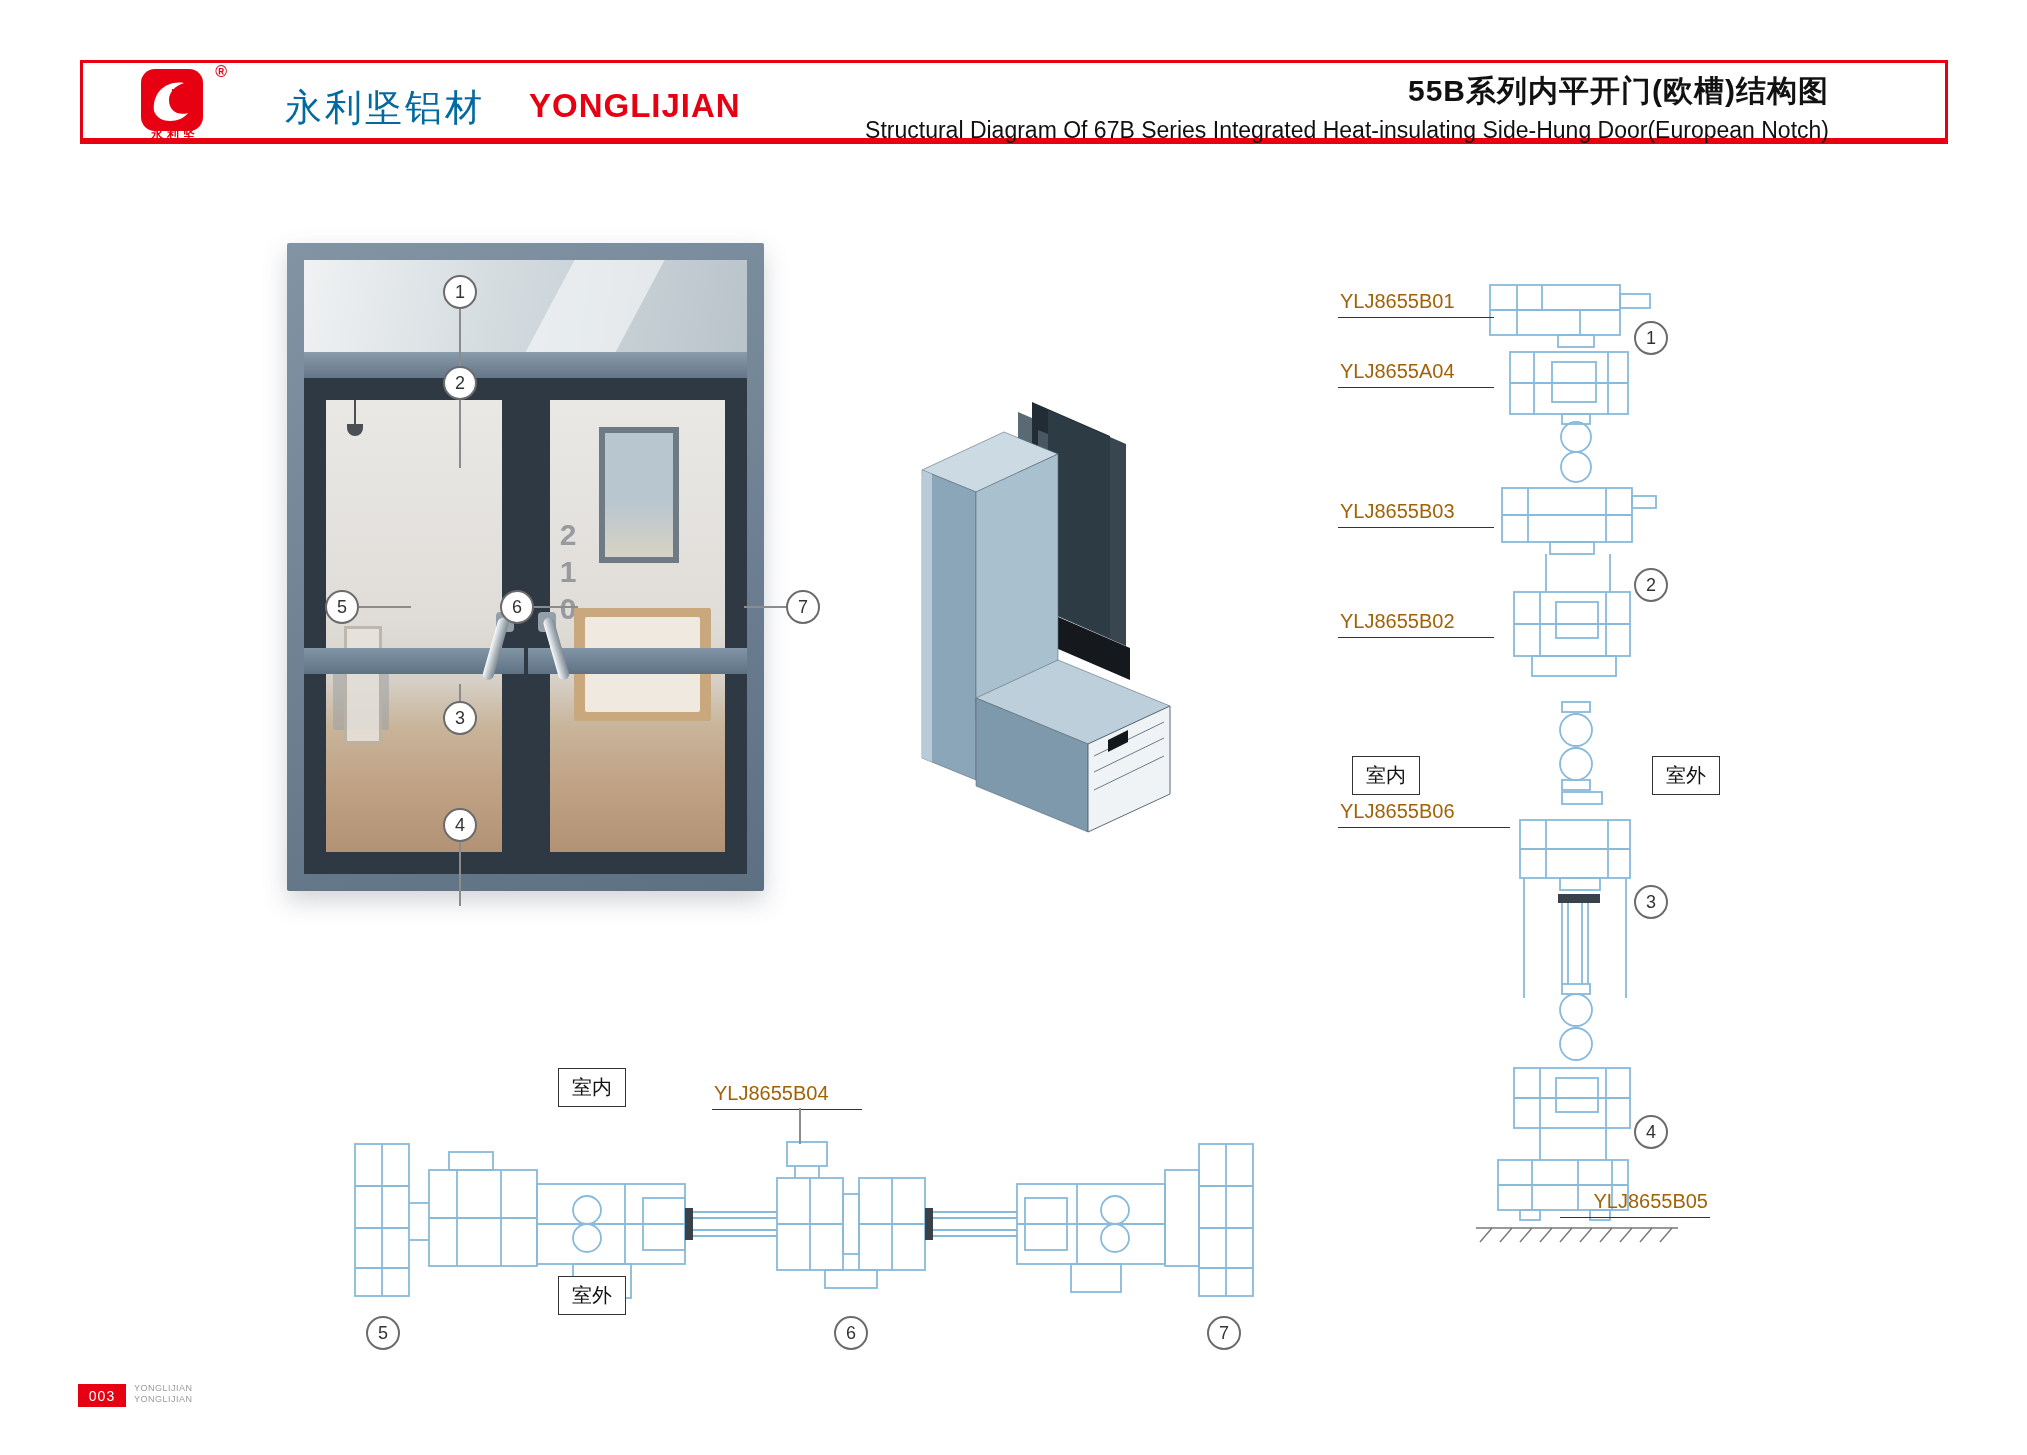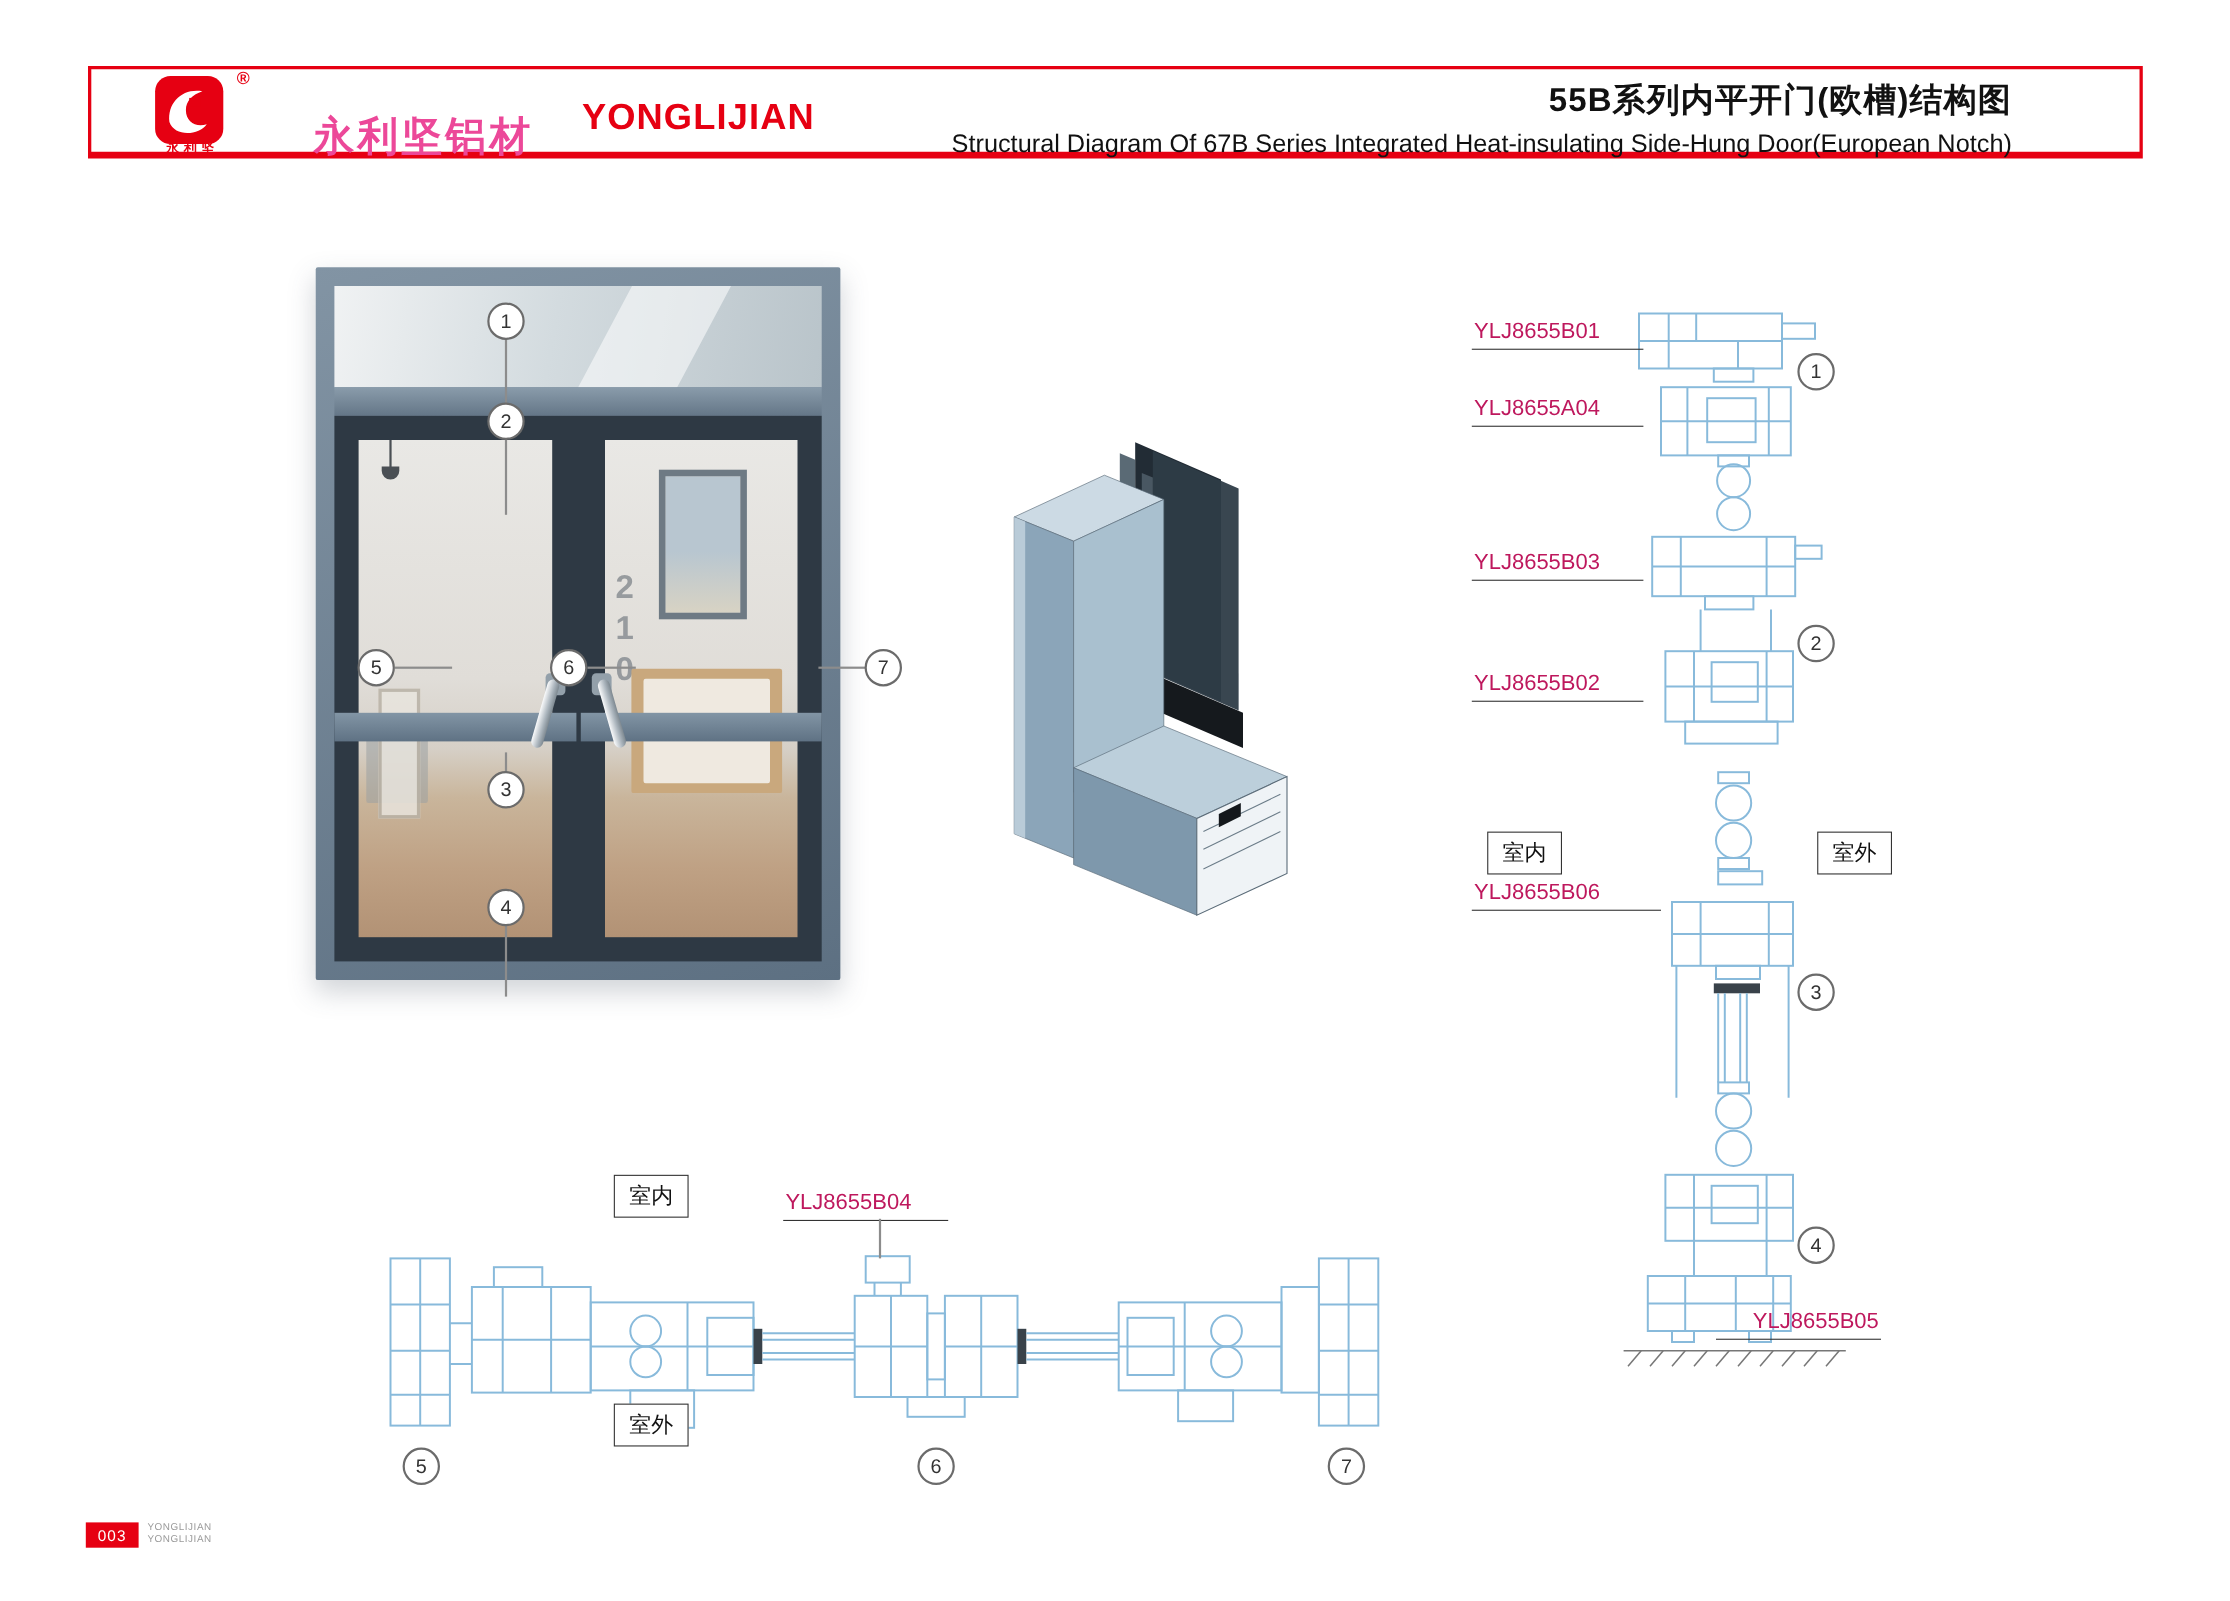--- a/index.html
+++ b/index.html
@@ -6,31 +6,31 @@
   html,body{background:#fff}
   body{font-family:"Liberation Sans","DejaVu Sans",sans-serif;color:#111}
   .page{position:relative;width:2027px;height:1455px;background:#fff;overflow:hidden}
 
   
   .hdr{position:absolute;left:80px;top:60px;width:1868px;height:84px;border:3px solid #e60012;border-bottom-width:6px;background:#fff}
   .logo{position:absolute;left:56px;top:4px;width:72px;height:72px}
   .logo svg{display:block}
   .logo .reg{position:absolute;right:-16px;top:-4px;color:#e60012;font-size:16px;font-weight:bold}
   .logo-cap{position:absolute;left:-6px;bottom:-4px;width:84px;text-align:center;color:#e60012;font-size:12px;font-weight:bold;letter-spacing:4px}
-  .brand-cn{position:absolute;left:202px;top:36px;font-size:37px;font-weight:bold;color:#ec4899;letter-spacing:3px}
+  .brand-cn{position:absolute;left:202px;top:20px;font-size:37px;font-weight:normal;color:#0369a1;letter-spacing:3px}
   .brand-en{position:absolute;left:446px;top:24px;font-size:33px;font-weight:800;color:#e60012;letter-spacing:1px}
   .hdr-right{position:absolute;right:116px;top:8px;text-align:right}
   .title-cn{font-size:30px;font-weight:bold;letter-spacing:1px}
   .title-en{font-size:23px;margin-top:5px}
 
   
   .co{position:absolute;width:34px;height:34px;border:2px solid #6b6b6b;border-radius:50%;background:#fff;color:#333;
       font-size:18px;display:flex;align-items:center;justify-content:center;z-index:7}
   .ln{position:absolute;background:#8c8c8c;z-index:6}
-  .plabel{position:absolute;font-size:20px;color:#be185d;border-bottom:1.5px solid #333;padding:0 2px 4px 2px;background:transparent;z-index:6;white-space:nowrap}
+  .plabel{position:absolute;font-size:20px;color:#a16207;border-bottom:1.5px solid #333;padding:0 2px 4px 2px;background:transparent;z-index:6;white-space:nowrap}
   .plabel.right{text-align:right}
   .roombox{position:absolute;border:1.5px solid #333;background:#fff;font-size:20px;padding:5px 13px;z-index:7;white-space:nowrap}
 
   
   .door{position:absolute;left:287px;top:243px;width:477px;height:648px;background:linear-gradient(160deg,#8294a4,#5d7082);border-radius:2px;box-shadow:0 10px 24px rgba(70,85,100,.25)}
   .transom-glass{position:absolute;left:17px;top:17px;right:17px;height:92px;background:linear-gradient(100deg,#f0f2f3 0%,#d3dbdf 45%,#b9c4ca 100%);overflow:hidden}
   .transom-streak{position:absolute;left:55%;top:-20px;width:90px;height:140px;background:rgba(255,255,255,.55);transform:skewX(-28deg)}
   .transom-bar{position:absolute;left:17px;top:109px;right:17px;height:26px;background:linear-gradient(#8a9cab,#647687)}
   .leaves{position:absolute;left:17px;top:135px;right:17px;bottom:17px;background:#2e3944}
   .leaf{position:absolute;top:0;bottom:0;width:calc(50% - 2px);background:linear-gradient(150deg,#78

